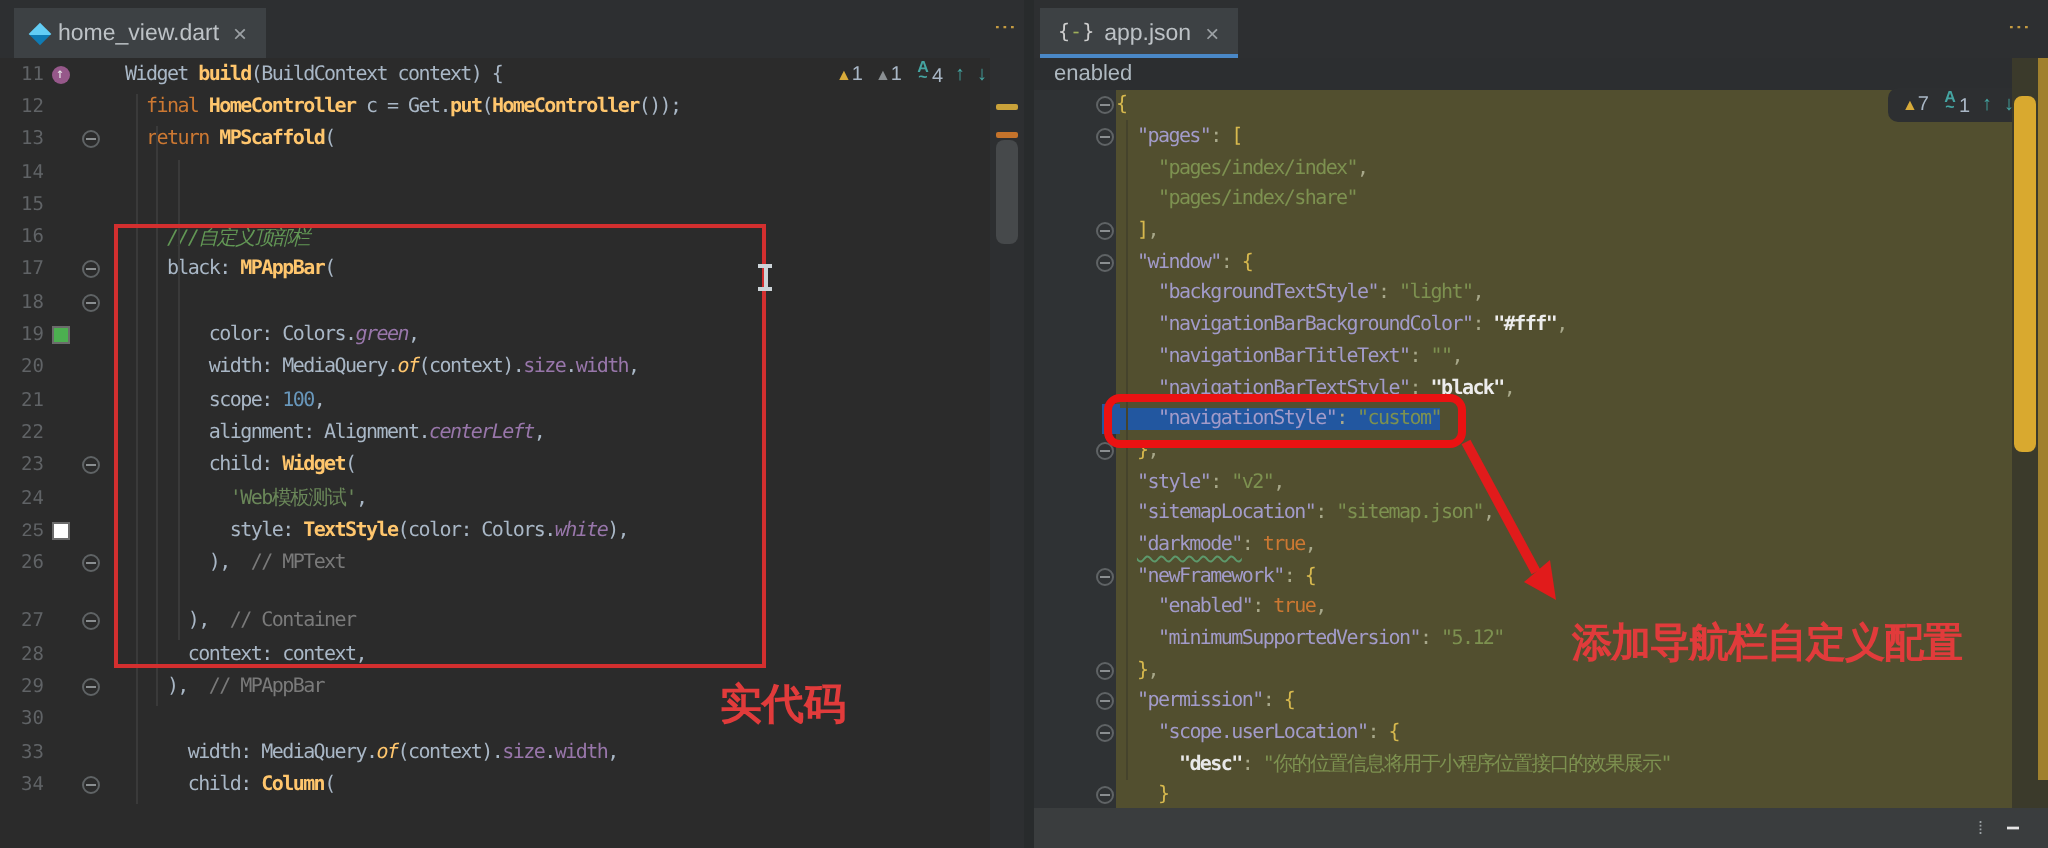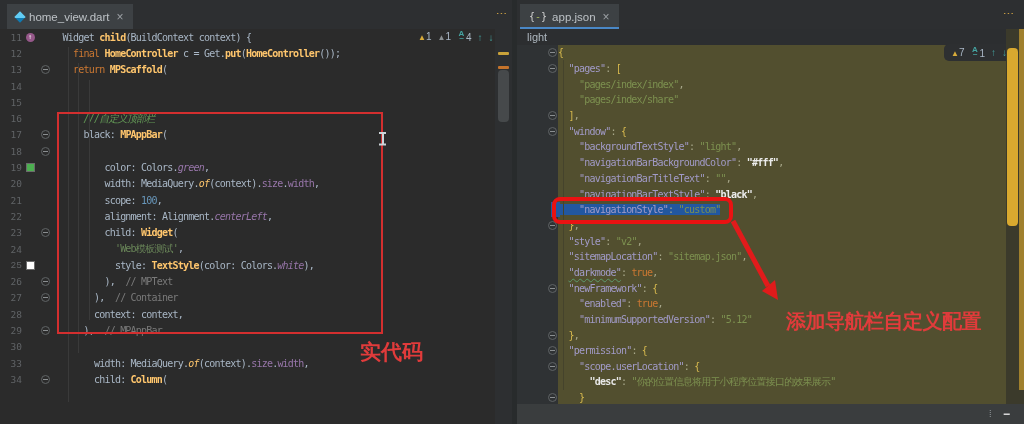--- a/index.html
+++ b/index.html
@@ -80,21 +80,21 @@
     <div class="dots" style="left:500px;">⋮</div>
   </div>
 
   <div id="left-editor" class="codearea" style="left:0;top:29px;width:495px;height:395px;background:#2b2b2b;">
       <div class="line" style="height: 16.3px;">
         <span class="ln" style="width: 22px;">11</span>
         <span class="gcol" style="width: 16px;">
           <span class="ovr">↑</span>
         </span>
         <span class="gcol" style="width: 14px;"></span>
-        <pre class="code"><span class="c-d">  Widget </span><span class="c-fn">child</span><span class="c-d">(BuildContext context) {</span></pre>
+        <pre class="code"><span class="c-d">  Widget </span><span class="c-fn">build</span><span class="c-d">(BuildContext context) {</span></pre>
       </div>
       <div class="line" style="height: 16.3px;">
         <span class="ln" style="width: 22px;">12</span>
         <span class="gcol" style="width: 16px;"></span>
         <span class="gcol" style="width: 14px;"></span>
         <pre class="code"><span class="c-d">    </span><span class="c-kw">final </span><span class="c-fn">HomeController</span><span class="c-d"> c = Get.</span><span class="c-fn">put</span><span class="c-d">(</span><span class="c-fn">HomeController</span><span class="c-d">());</span></pre>
       </div>
       <div class="line" style="height: 16.3px;">
         <span class="ln" style="width: 22px;">13</span>
         <span class="gcol" style="width: 16px;"></span>
@@ -184,21 +184,21 @@
         <pre class="code"><span class="c-d">            style: </span><span class="c-fn">TextStyle</span><span class="c-d">(color: Colors.</span><span class="c-pm">white</span><span class="c-d">),</span></pre>
       </div>
       <div class="line" style="height: 16.3px;">
         <span class="ln" style="width: 22px;">26</span>
         <span class="gcol" style="width: 16px;"></span>
         <span class="gcol" style="width: 14px;">
           <span class="fic"></span>
         </span>
         <pre class="code"><span class="c-d">          ),  </span><span class="c-cm">// MPText</span></pre>
       </div>
-      <div class="line" style="height: 16.3px;">
+      <div class="line" style="height: 16.3px; margin-top: 13px;">
         <span class="ln" style="width: 22px;">27</span>
         <span class="gcol" style="width: 16px;"></span>
         <span class="gcol" style="width: 14px;">
           <span class="fic"></span>
         </span>
         <pre class="code"><span class="c-d">        ),  </span><span class="c-cm">// Container</span></pre>
       </div>
       <div class="line" style="height: 16.3px;">
         <span class="ln" style="width: 22px;">28</span>
         <span class="gcol" style="width: 16px;"></span>
@@ -260,21 +260,21 @@
       <span class="json-ic"><span>{</span><b>-</b><span>}</span></span>
       <span>app.json</span>
       <span class="close">×</span>
       <span class="underline-blue"></span>
     </div>
     <div class="dots" style="left:490px;">⋮</div>
   </div>
 
   <div style="position:absolute;left:517px;top:29px;width:507px;height:16px;background:#2c2e30;
               color:#aeb8c0;font-size:11px;line-height:16px;padding-left:10px;box-sizing:border-box;">
-    <span>light</span>
+    <span>enabled</span>
   </div>
 
   <div id="right-editor" class="codearea" style="left:517px;top:45px;width:489px;height:359px;background:#524f2f;">
     <div style="position:absolute;left:0;top:0;width:41px;height:359px;background:#2f3234;"></div>
   <div class="line" style="height: 15.7px;">
         <span class="ln" style="width: 16px;">1</span>
         <span class="gcol" style="width: 14px;"></span>
         <span class="gcol" style="width: 11px;">
           <span class="fic"></span>
         </span>

